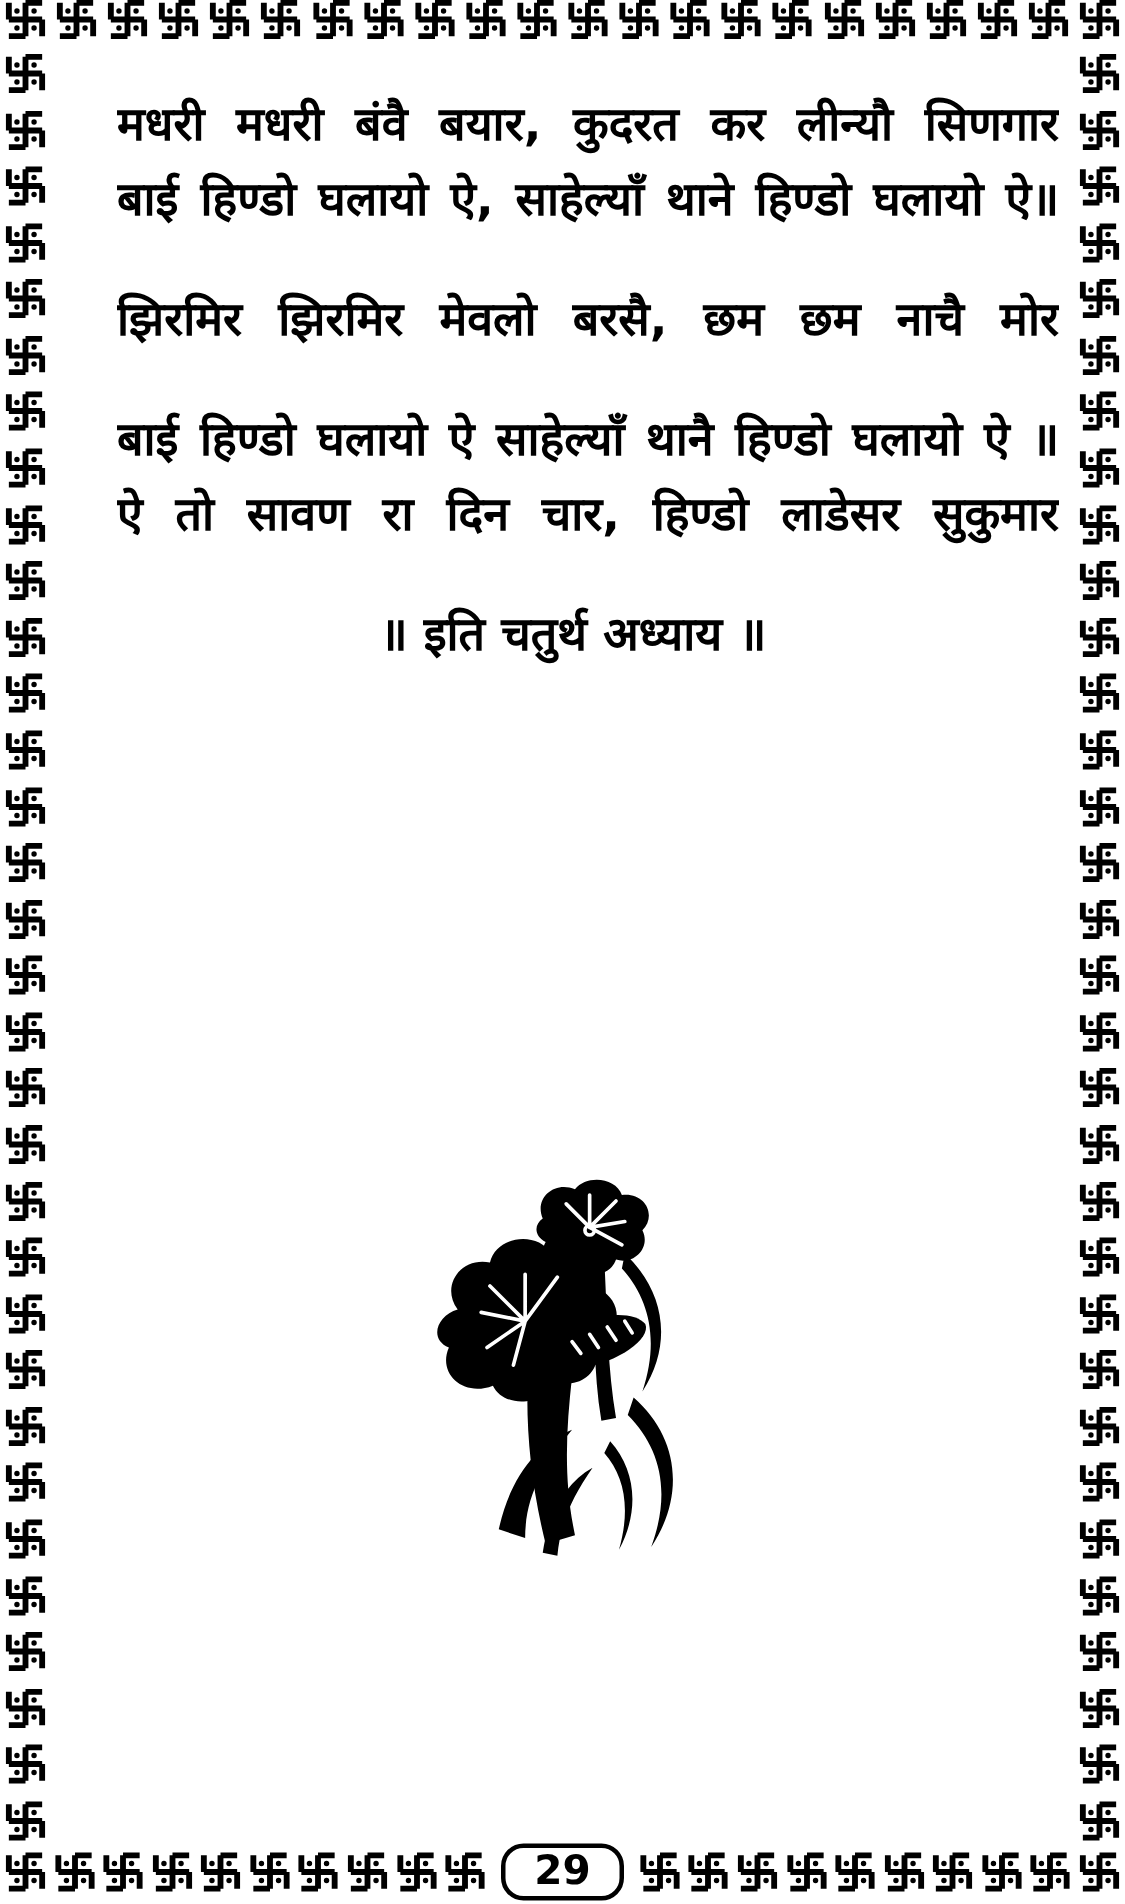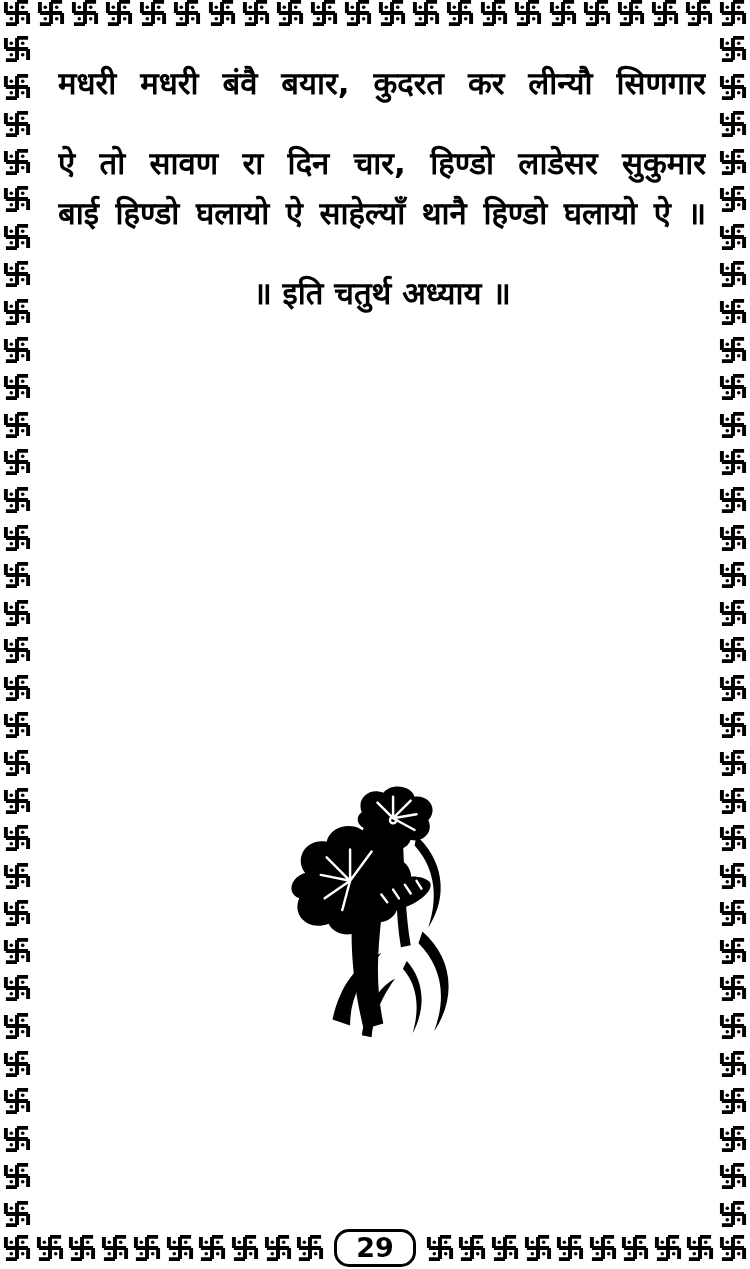--- a/index.html
+++ b/index.html
@@ -68,21 +68,21 @@
     font-family: "DejaVu Sans", sans-serif;
   }
   
   .content {
     position: absolute;
     left: 58px;
     right: 44px;
     top: 58px;
     color: #000000;
   }
-  .stanza { margin-bottom: 30px; }
+  .stanza { margin-bottom: 30px; margin-left: 20px; }
   .verse-line {
     font-size: 31px;
     font-weight: bold;
     line-height: 50px;
     white-space: nowrap;
     text-align: justify;
     text-align-last: justify;
     display: block;
     overflow: hidden;
   }
@@ -1284,26 +1284,28 @@
             <circle cx="31" cy="69" r="6"></circle>
             <circle cx="69" cy="69" r="6"></circle>
           </g>
         </svg>
       </div>
   </div>
 
   <div class="content">
     <div class="stanza">
       <span class="verse-line">मधरी मधरी बंवै बयार, कुदरत कर लीन्यौ सिणगार</span>
+      <span class="verse-line">बाई हिण्डो घलायो ऐ, साहेल्याँ थाने हिण्डो घलायो ऐ॥</span>
     </div>
     <div class="stanza">
+      <span class="verse-line">झिरमिर झिरमिर मेवलो बरसै, छम छम नाचै मोर</span>
     </div>
     <div class="stanza">
+      <span class="verse-line">बाई हिण्डो घलायो ऐ साहेल्याँ थानै हिण्डो घलायो ऐ ॥</span>
       <span class="verse-line">ऐ तो सावण रा दिन चार, हिण्डो लाडेसर सुकुमार</span>
-      <span class="verse-line">बाई हिण्डो घलायो ऐ साहेल्याँ थानै हिण्डो घलायो ऐ ॥</span>
     </div>
     <div class="closing-line">॥ इति चतुर्थ अध्याय ॥</div>
   </div>
 
   <div class="flower-wrap">
     <svg width="215" height="258" viewBox="0 0 220 264">
       <g fill="#000000">
 
         <path d="M96,28 C90,14 104,2 118,8 C126,-2 146,0 150,12 C166,10 174,26 164,36 C170,48 158,60 146,56 C142,68 124,70 118,60 C104,66 92,54 98,44 C90,40 90,32 96,28 Z"></path>
 

